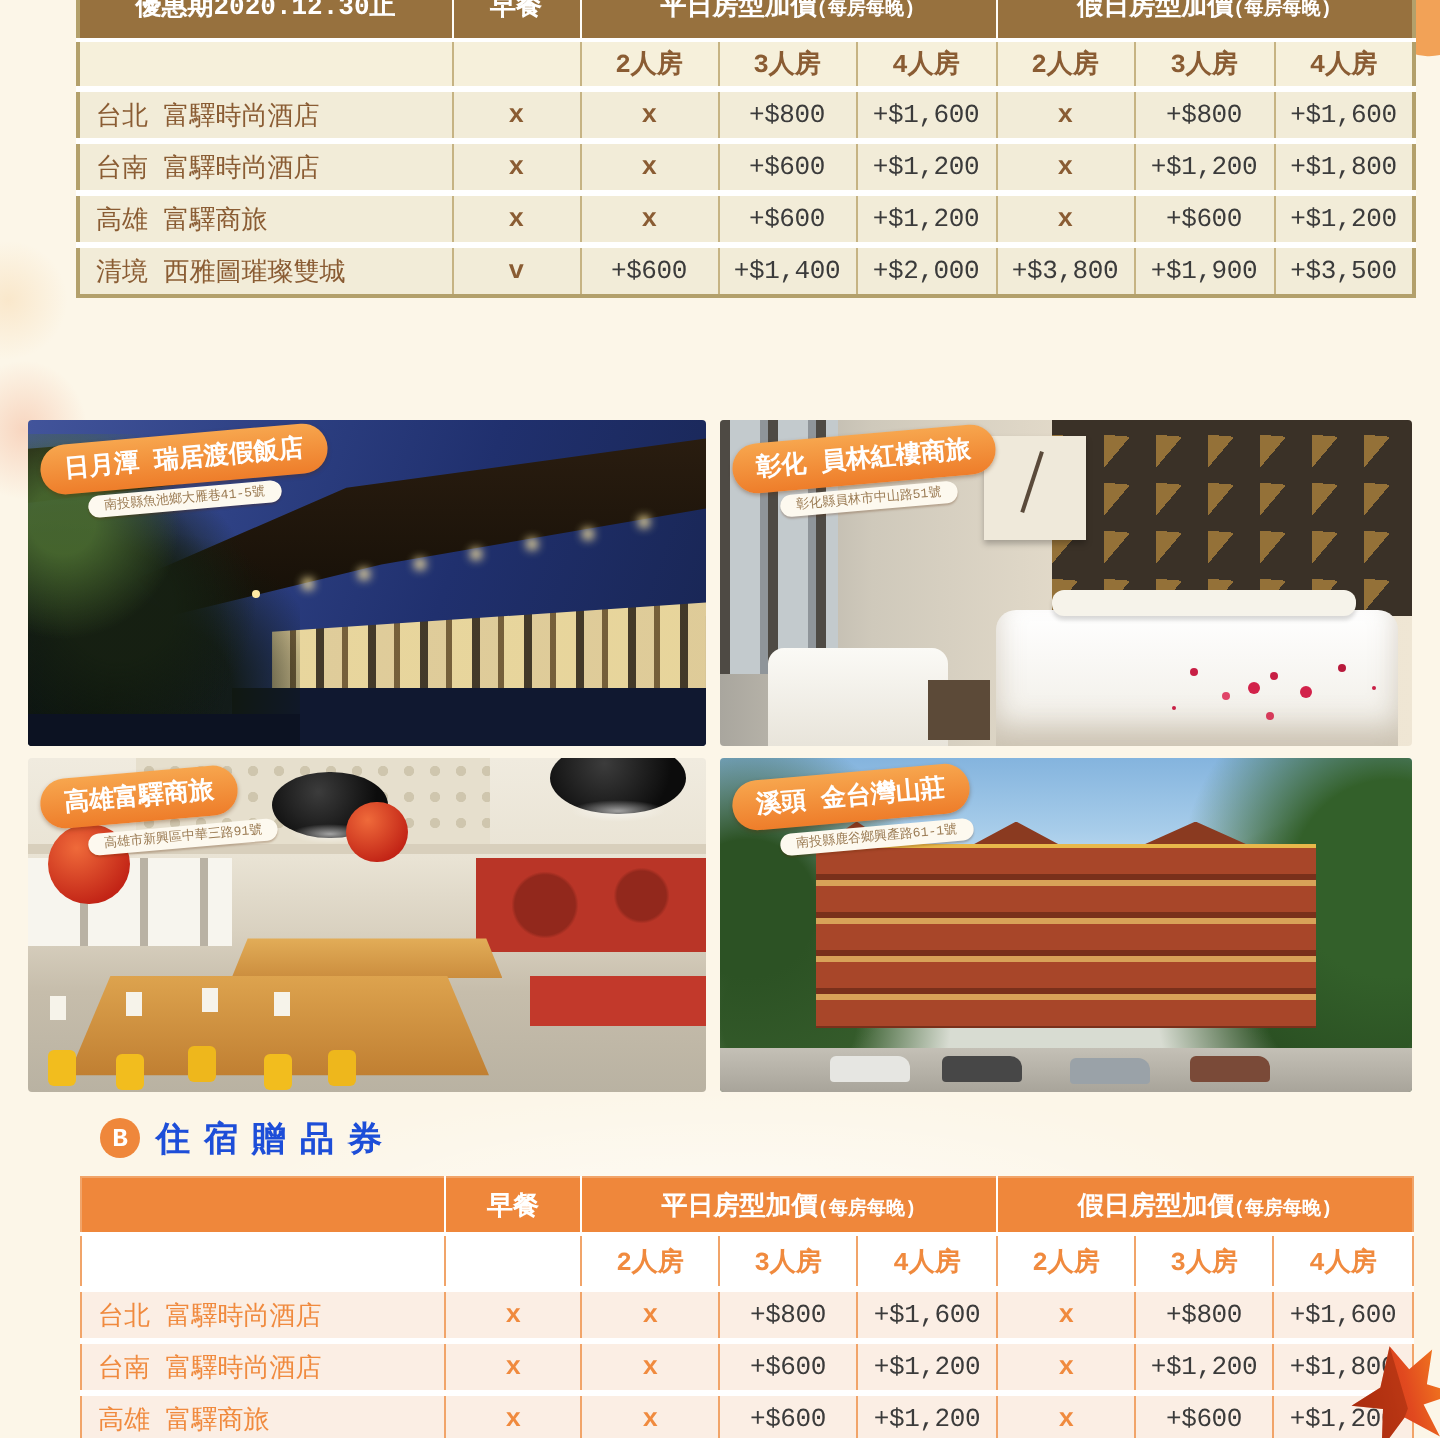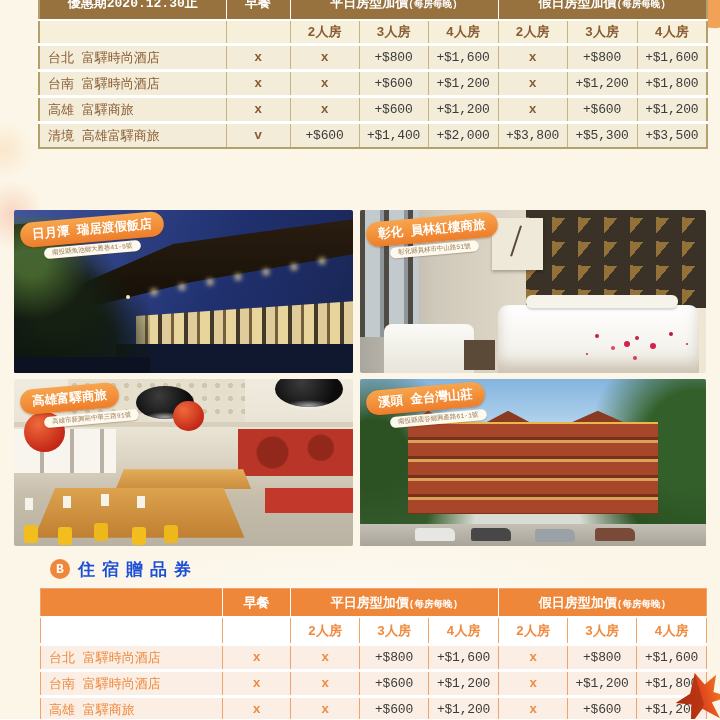--- a/index.html
+++ b/index.html
@@ -186,27 +186,27 @@
           <td class="name">高雄 富驛商旅</td>
           <td class="cell mark">x</td>
           <td class="cell mark">x</td>
           <td class="cell">+$600</td>
           <td class="cell">+$1,200</td>
           <td class="cell mark">x</td>
           <td class="cell">+$600</td>
           <td class="cell">+$1,200</td>
         </tr>
     <tr class="r">
-          <td class="name">清境 高雄富驛商旅</td>
+          <td class="name">清境 西雅圖璀璨雙城</td>
           <td class="cell mark">v</td>
           <td class="cell">+$600</td>
           <td class="cell">+$1,400</td>
           <td class="cell">+$2,000</td>
           <td class="cell">+$3,800</td>
-          <td class="cell">+$5,300</td>
+          <td class="cell">+$1,900</td>
           <td class="cell">+$3,500</td>
         </tr>
   </tbody>
     </table>
 
   <div class="photos">
     <figure class="photo p1">
       <div class="art">
         <div class="s1-roof2"></div>
         <div class="s1-roof"></div>

